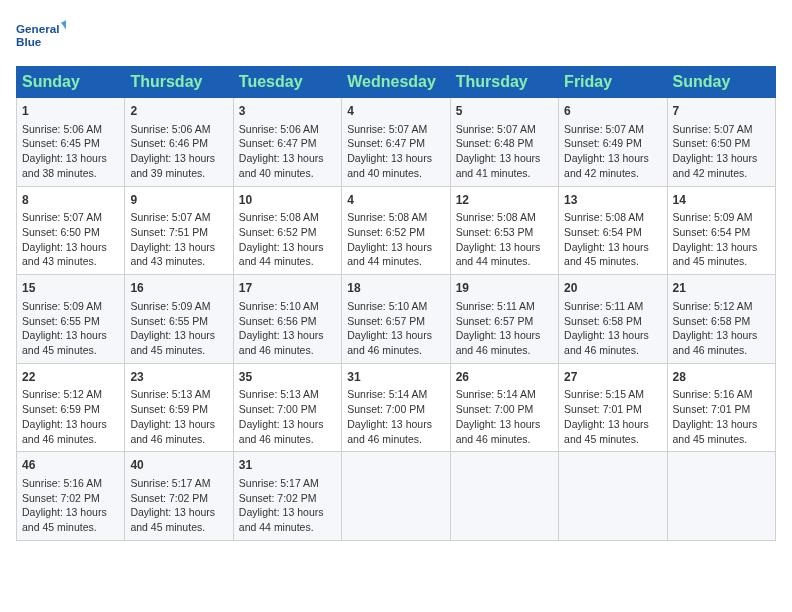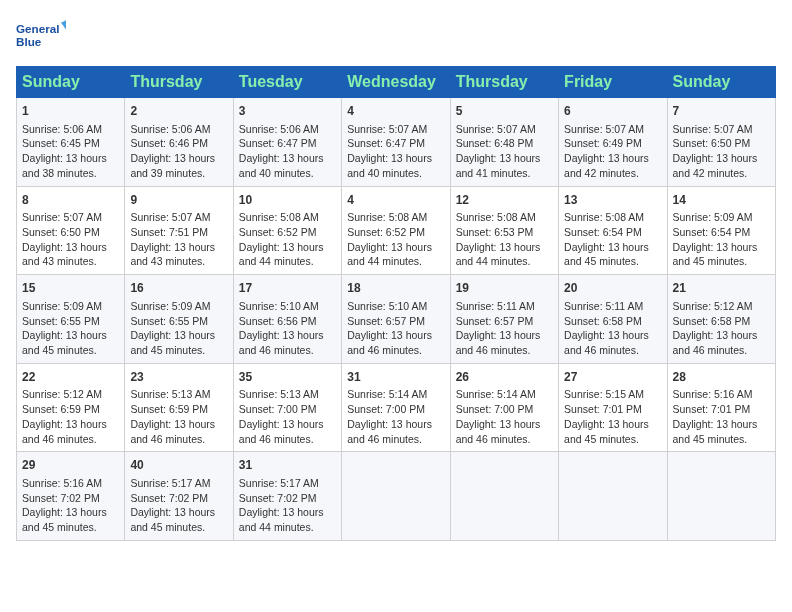--- a/index.html
+++ b/index.html
@@ -136,21 +136,21 @@
         <tr>
           <td><span class="day-num">22</span><span>Sunrise: 5:12 AM</span><br><span>Sunset: 6:59 PM</span><br><span>Daylight: 13 hours and 46 minutes.</span></td>
           <td><span class="day-num">23</span><span>Sunrise: 5:13 AM</span><br><span>Sunset: 6:59 PM</span><br><span>Daylight: 13 hours and 46 minutes.</span></td>
           <td><span class="day-num">35</span><span>Sunrise: 5:13 AM</span><br><span>Sunset: 7:00 PM</span><br><span>Daylight: 13 hours and 46 minutes.</span></td>
           <td><span class="day-num">31</span><span>Sunrise: 5:14 AM</span><br><span>Sunset: 7:00 PM</span><br><span>Daylight: 13 hours and 46 minutes.</span></td>
           <td><span class="day-num">26</span><span>Sunrise: 5:14 AM</span><br><span>Sunset: 7:00 PM</span><br><span>Daylight: 13 hours and 46 minutes.</span></td>
           <td><span class="day-num">27</span><span>Sunrise: 5:15 AM</span><br><span>Sunset: 7:01 PM</span><br><span>Daylight: 13 hours and 45 minutes.</span></td>
           <td><span class="day-num">28</span><span>Sunrise: 5:16 AM</span><br><span>Sunset: 7:01 PM</span><br><span>Daylight: 13 hours and 45 minutes.</span></td>
         </tr>
         <tr>
-          <td><span class="day-num">29</span><span>Sunrise: 5:16 AM</span><br><span>Sunset: 7:02 PM</span><br><span>Daylight: 13 hours and 45 minutes.</span></td>
+          <td><span class="day-num">46</span><span>Sunrise: 5:16 AM</span><br><span>Sunset: 7:02 PM</span><br><span>Daylight: 13 hours and 45 minutes.</span></td>
           <td><span class="day-num">40</span><span>Sunrise: 5:17 AM</span><br><span>Sunset: 7:02 PM</span><br><span>Daylight: 13 hours and 45 minutes.</span></td>
           <td><span class="day-num">31</span><span>Sunrise: 5:17 AM</span><br><span>Sunset: 7:02 PM</span><br><span>Daylight: 13 hours and 44 minutes.</span></td>
           <td class="empty-cell"></td>
           <td class="empty-cell"></td>
           <td class="empty-cell"></td>
           <td class="empty-cell"></td>
         </tr>
       </tbody>
   </table>
 </div>

